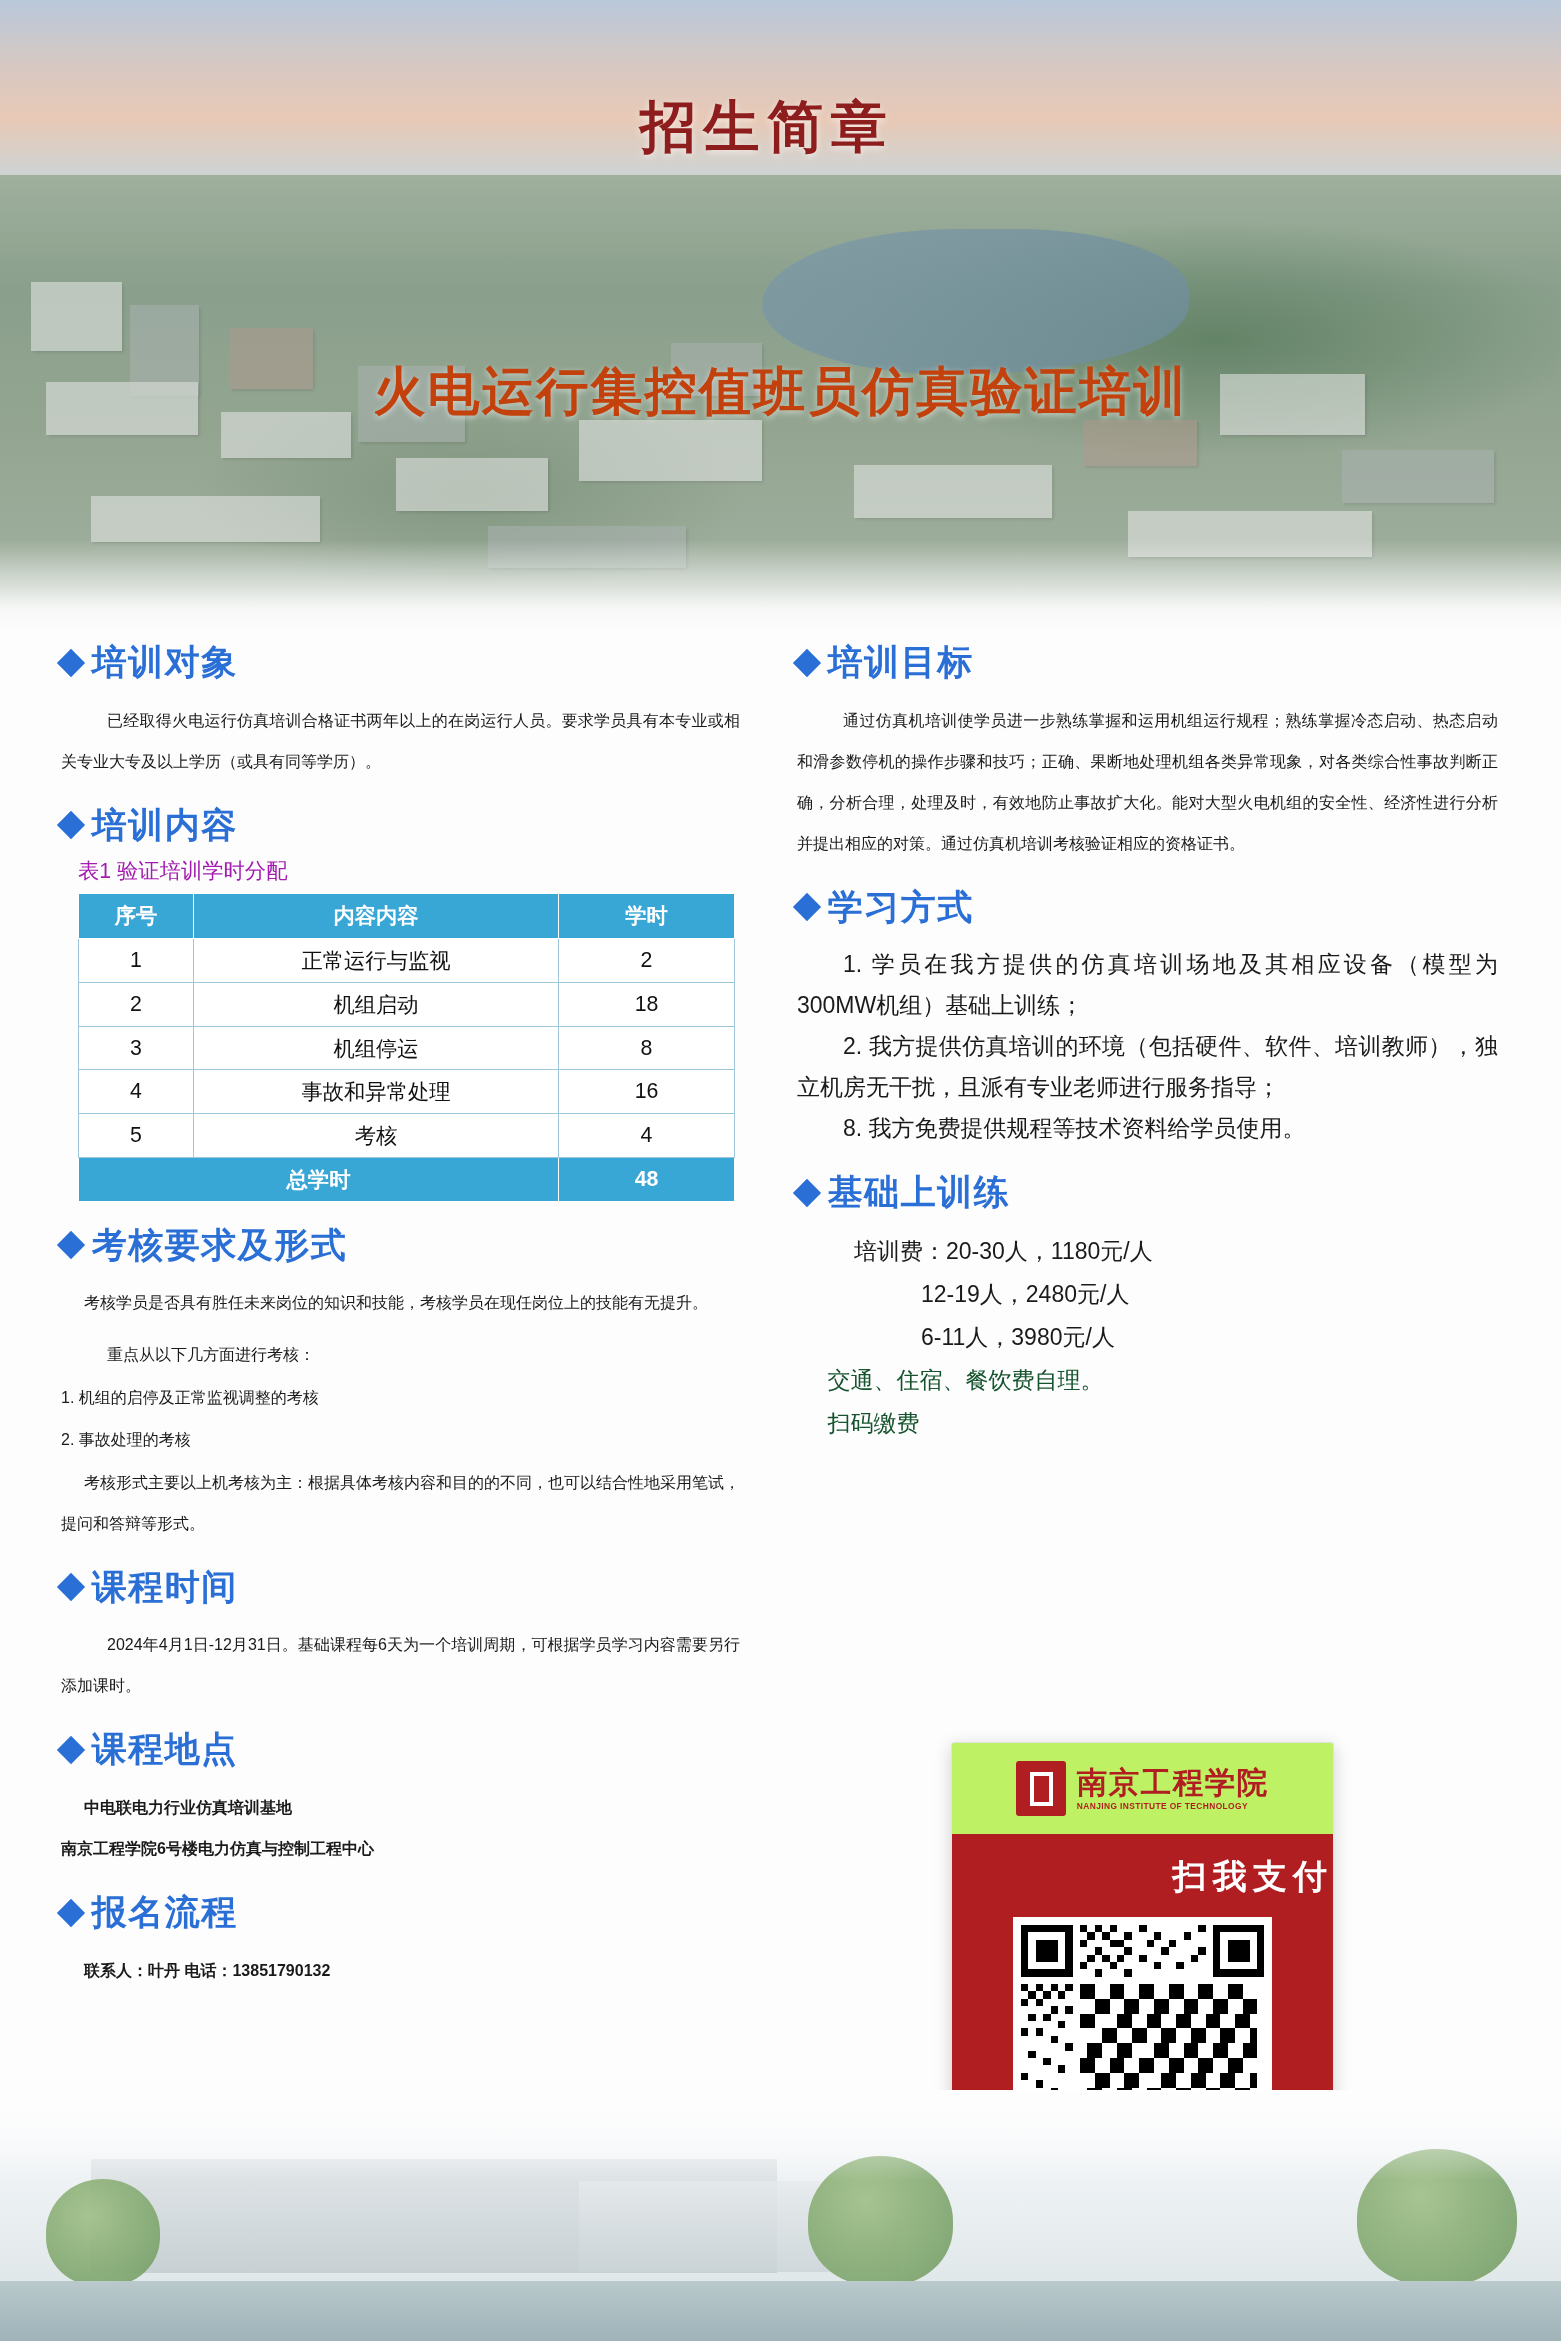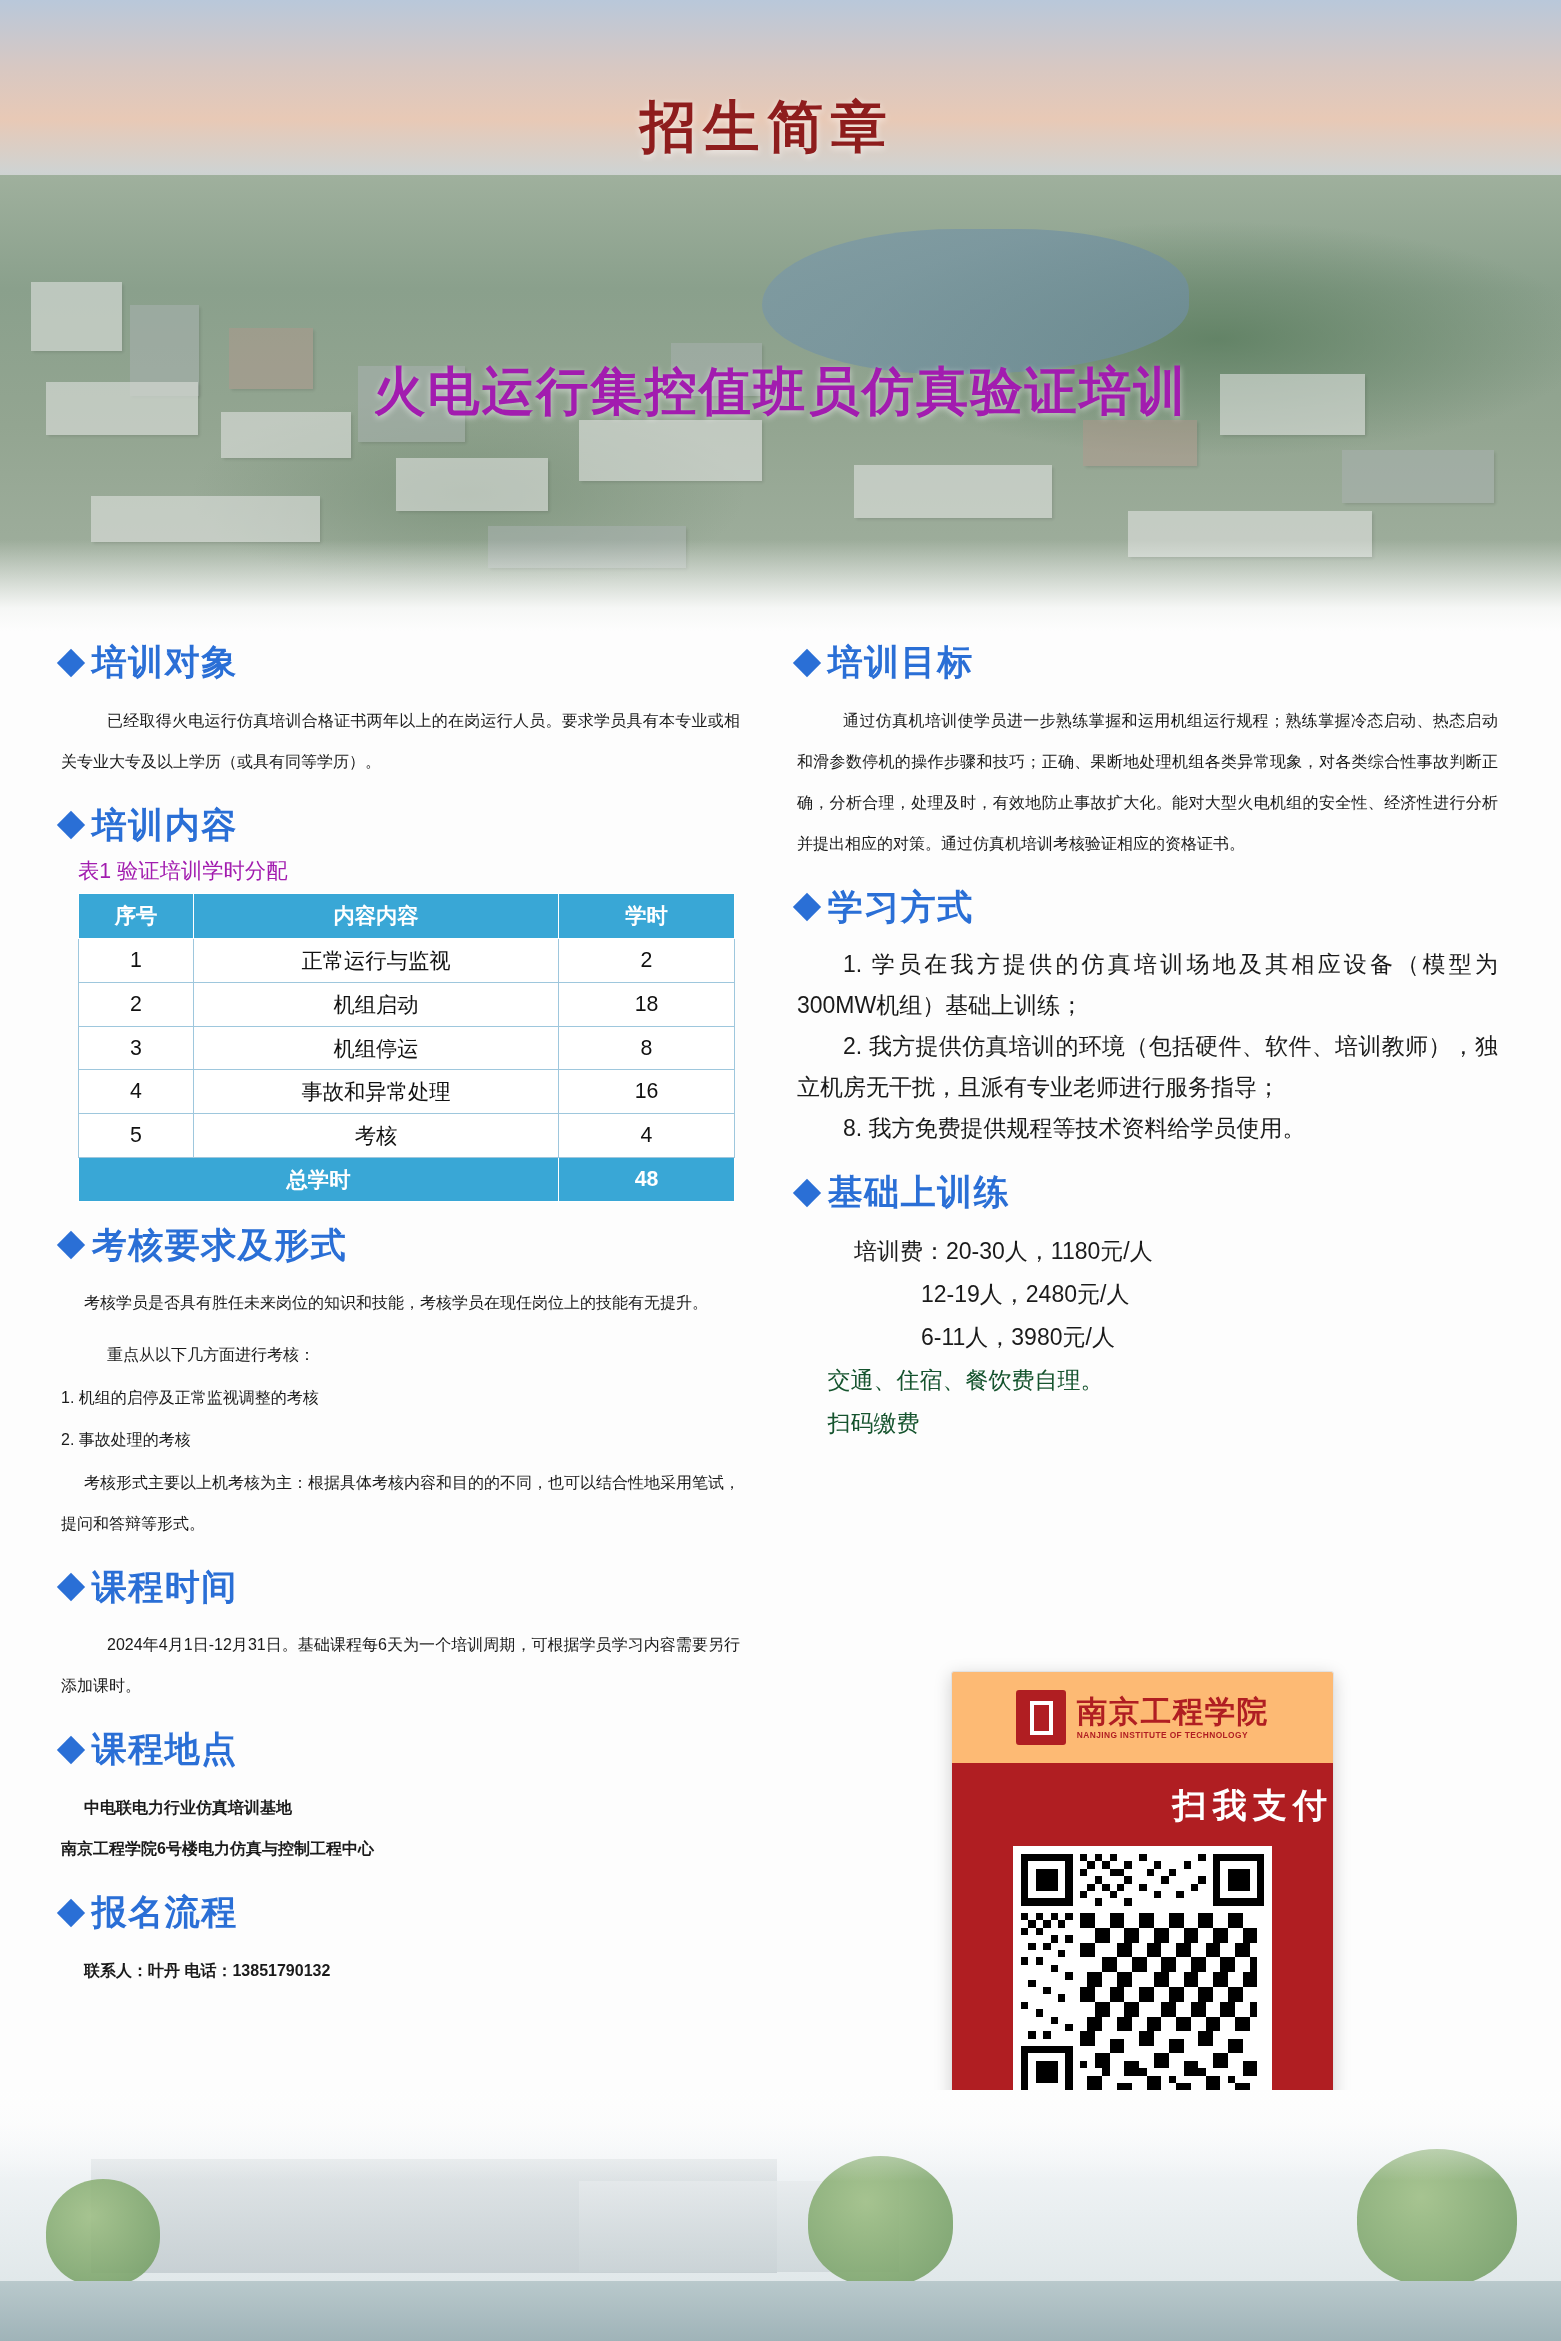--- a/index.html
+++ b/index.html
@@ -80,21 +80,21 @@
   .logo-txt-bot{top:127px;}
 
   .hero-title{
     position:absolute;left:640px;top:99px;
     font-size:56px;line-height:1;color:#8e1d1d;font-weight:bold;
     letter-spacing:7.6px;
     text-shadow:0 2.3px 7.6px rgba(255,255,255,.65);
   }
   .hero-sub{
     position:absolute;left:0;top:357px;width:1561px;text-align:center;
-    font-size:52px;font-weight:bold;color:#a21caf;letter-spacing:2.3px;
+    font-size:52px;font-weight:bold;color:#c2410c;letter-spacing:2.3px;
     text-shadow:0 1.5px 6.1px rgba(255,255,255,.55);
   }
 
   
   .col{position:absolute;top:639px;}
   .col-l{left:61px;width:679px;}
   .col-r{left:797px;width:701px;}
 
   .sec-h{
     display:flex;align-items:center;gap:10.7px;
@@ -137,22 +137,22 @@
   ol.plain li{font-size:23px;line-height:41px;color:#1a1a1a;text-align:justify;}
   ol.plain li.ind{text-indent:46px;}
 
   .fee-lines{margin-left:57px;}
   .fee-lines .ln{font-size:23px;line-height:43px;color:#1a1a1a;}
   .fee-lines .ln.i{margin-left:67px;}
   .fee-note{font-size:23px;line-height:43px;color:#14532d;margin-left:30.5px;}
 
   
   .qr-card{
-    position:absolute;left:951px;top:1671px;width:381px;height:526px;
-    background:#fdba74;border:0.8px solid #e2e2e2;
+    position:absolute;left:951px;top:1742px;width:381px;height:526px;
+    background:#bef264;border:0.8px solid #e2e2e2;
     box-shadow:0 4.6px 17px rgba(0,0,0,.18);
     border-radius:3px;overflow:hidden;
   }
   .qr-head{height:91px;display:flex;align-items:center;justify-content:center;gap:10.7px;}
   .qr-badge{
     width:50px;height:55px;background:#b01e22;border-radius:3px;position:relative;
   }
   .qr-badge:after{
     content:"";position:absolute;left:13.7px;top:10.7px;width:23px;height:34px;
     border:4.6px solid #fff;box-sizing:border-box;

